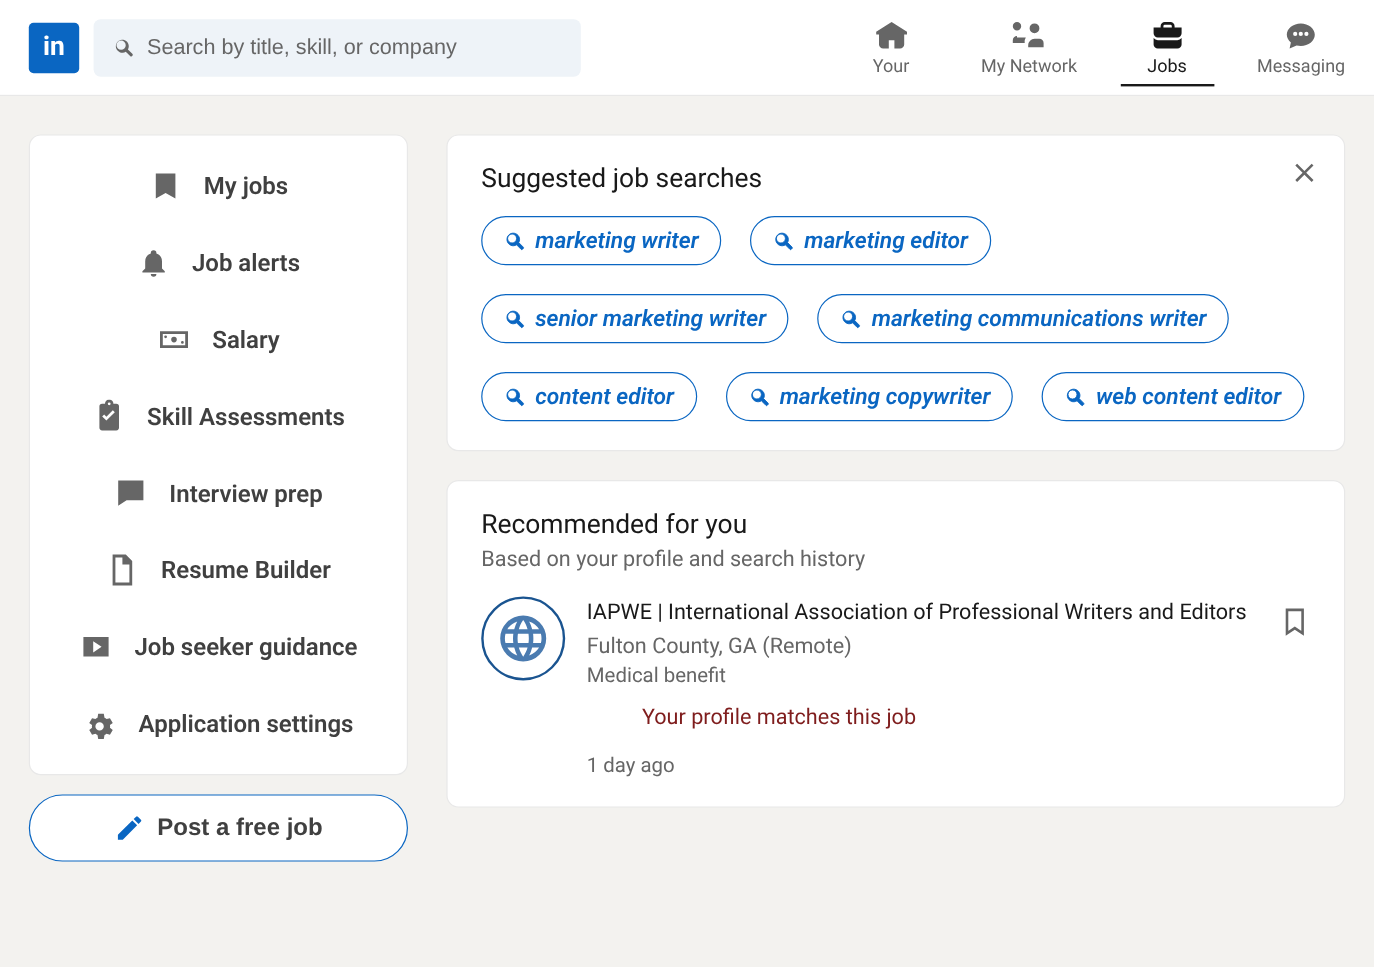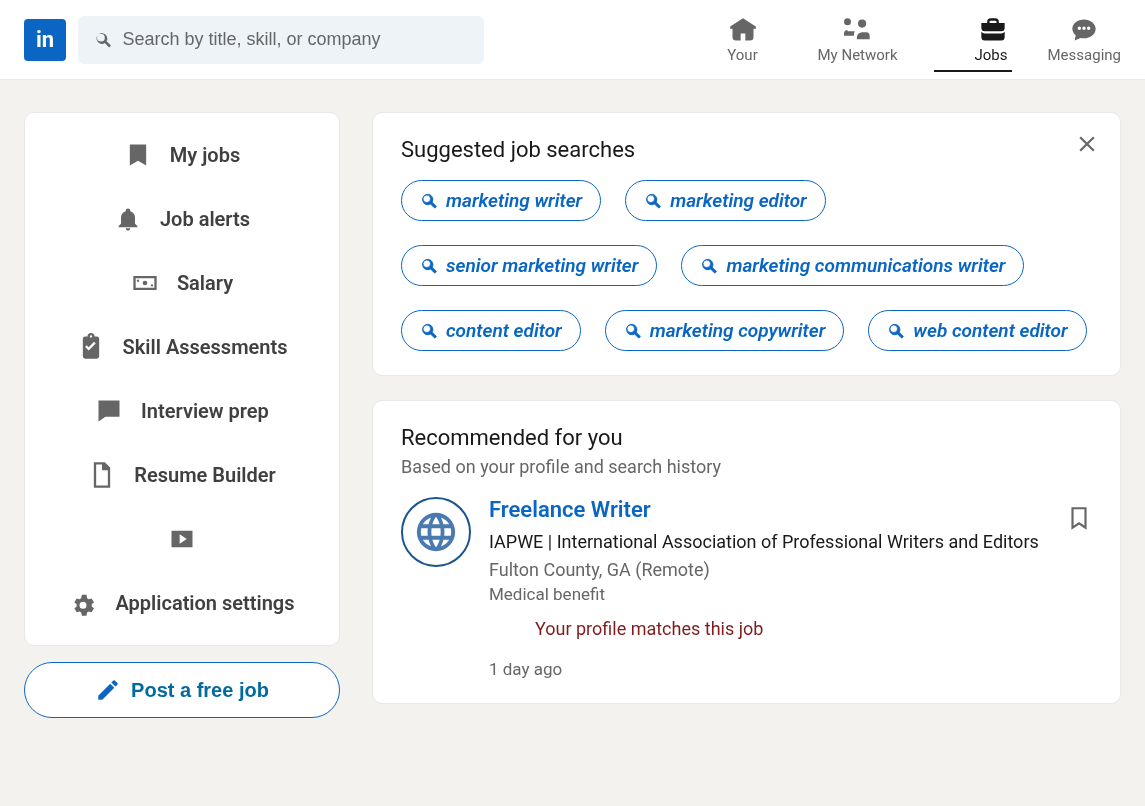--- a/index.html
+++ b/index.html
@@ -59,21 +59,21 @@
       flex-direction: column;
       align-items: center;
       justify-content: center;
       color: #666;
       font-size: 15px;
       cursor: pointer;
       position: relative;
       height: 80px;
       min-width: 70px;
     }
-    .nav-item.active { color: #191919; align-items: flex-end; }
+    .nav-item.active { color: #191919; }
     .nav-item.active::after {
       content: '';
       position: absolute;
       bottom: 8px;
       left: -4px; right: -4px;
       height: 2px;
       background: #191919;
     }
     .nav-item svg { width: 30px; height: 28px; fill: currentColor; }
     .nav-item.active svg { fill: #191919; }
@@ -102,21 +102,21 @@
       color: #404040;
       cursor: pointer;
       gap: 18px;
       justify-content: center;
     }
     .sidebar-item svg { width: 28px; height: 28px; fill: #666; flex-shrink: 0;}
     .post-job-btn {
       width: 316px;
       border: 1px solid #0a66c2;
       background: #fff;
-      color: #0369a1;
+      color: #404040;
       font-size: 20px;
       font-weight: 600;
       border-radius: 30px;
       padding: 14px 0;
       display: flex;
       align-items: center;
       justify-content: center;
       gap: 10px;
       cursor: pointer;
     }
@@ -301,20 +301,21 @@
       <div class="sidebar-item">
         <svg viewBox="0 0 24 24">
             <path d="M6 2h8l4 4v16H6V2zm7 1.5V7h3.5L13 3.5z" fill="none" stroke="#666" stroke-width="2"></path>
           </svg>
         <span>Resume Builder</span>
       </div>
       <div class="sidebar-item">
         <svg viewBox="0 0 24 24">
             <path d="M3 5h18v14H3V5zm7 3v8l6-4-6-4z"></path>
           </svg>
+        <span>Job seeker guidance</span>
       </div>
       <div class="sidebar-item">
         <svg viewBox="0 0 24 24">
             <path d="M19.4 13l2-1.5-2-3.4-2.4.7a7 7 0 0 0-1.5-.9L15 5h-4l-.5 2.9c-.5.2-1 .5-1.5.9l-2.4-.7-2 3.4L6.6 13c0 .3-.1.7-.1 1s0 .7.1 1l-2 1.5 2 3.4 2.4-.7c.5.4 1 .7 1.5.9L11 23h4l.5-2.9c.5-.2 1-.5 1.5-.9l2.4.7 2-3.4-2-1.5c0-.3.1-.7.1-1s0-.7-.1-1zM12 17a3 3 0 1 1 0-6 3 3 0 0 1 0 6z"></path>
           </svg>
         <span>Application settings</span>
       </div>
     </div>
     <button class="post-job-btn">
       <svg viewBox="0 0 24 24">
@@ -383,21 +384,20 @@
       <div class="card-title">Recommended for you</div>
       <div class="card-subtitle">Based on your profile and search history</div>
 
       <div class="job-listing">
         <div class="company-logo">
           <svg viewBox="0 0 24 24">
               <path d="M12 2a10 10 0 1 0 10 10A10 10 0 0 0 12 2zm6.9 6h-3a15 15 0 0 0-1.3-3.4A8 8 0 0 1 18.9 8zM12 4c.8 1.2 1.5 2.5 1.9 4h-3.8c.4-1.5 1.1-2.8 1.9-4zM4.3 14a8 8 0 0 1 0-4h3.4a16 16 0 0 0 0 4zm.8 2h3a15 15 0 0 0 1.3 3.4A8 8 0 0 1 5.1 16zm3-8h-3a8 8 0 0 1 4.3-3.4A15 15 0 0 0 8.1 8zM12 20c-.8-1.2-1.5-2.5-1.9-4h3.8c-.4 1.5-1.1 2.8-1.9 4zm2.3-6H9.7a14 14 0 0 1 0-4h4.6a14 14 0 0 1 0 4zm.3 5.4a15 15 0 0 0 1.3-3.4h3a8 8 0 0 1-4.3 3.4zM16.3 14a16 16 0 0 0 0-4h3.4a8 8 0 0 1 0 4z"></path>
             </svg>
         </div>
         <div class="job-info">
-          <div class="job-title">Freelance Writer</div>
           <div class="job-company">IAPWE | International Association of Professional Writers and Editors</div>
           <div class="job-location">Fulton County, GA (Remote)</div>
           <div class="job-benefit">Medical benefit</div>
           <div class="job-match">Your profile matches this job</div>
           <div class="job-age">1 day ago</div>
         </div>
         <div class="bookmark-btn">
           <svg viewBox="0 0 24 24">
               <path d="M6 3h12v18l-6-4-6 4V3z"></path>
             </svg>

